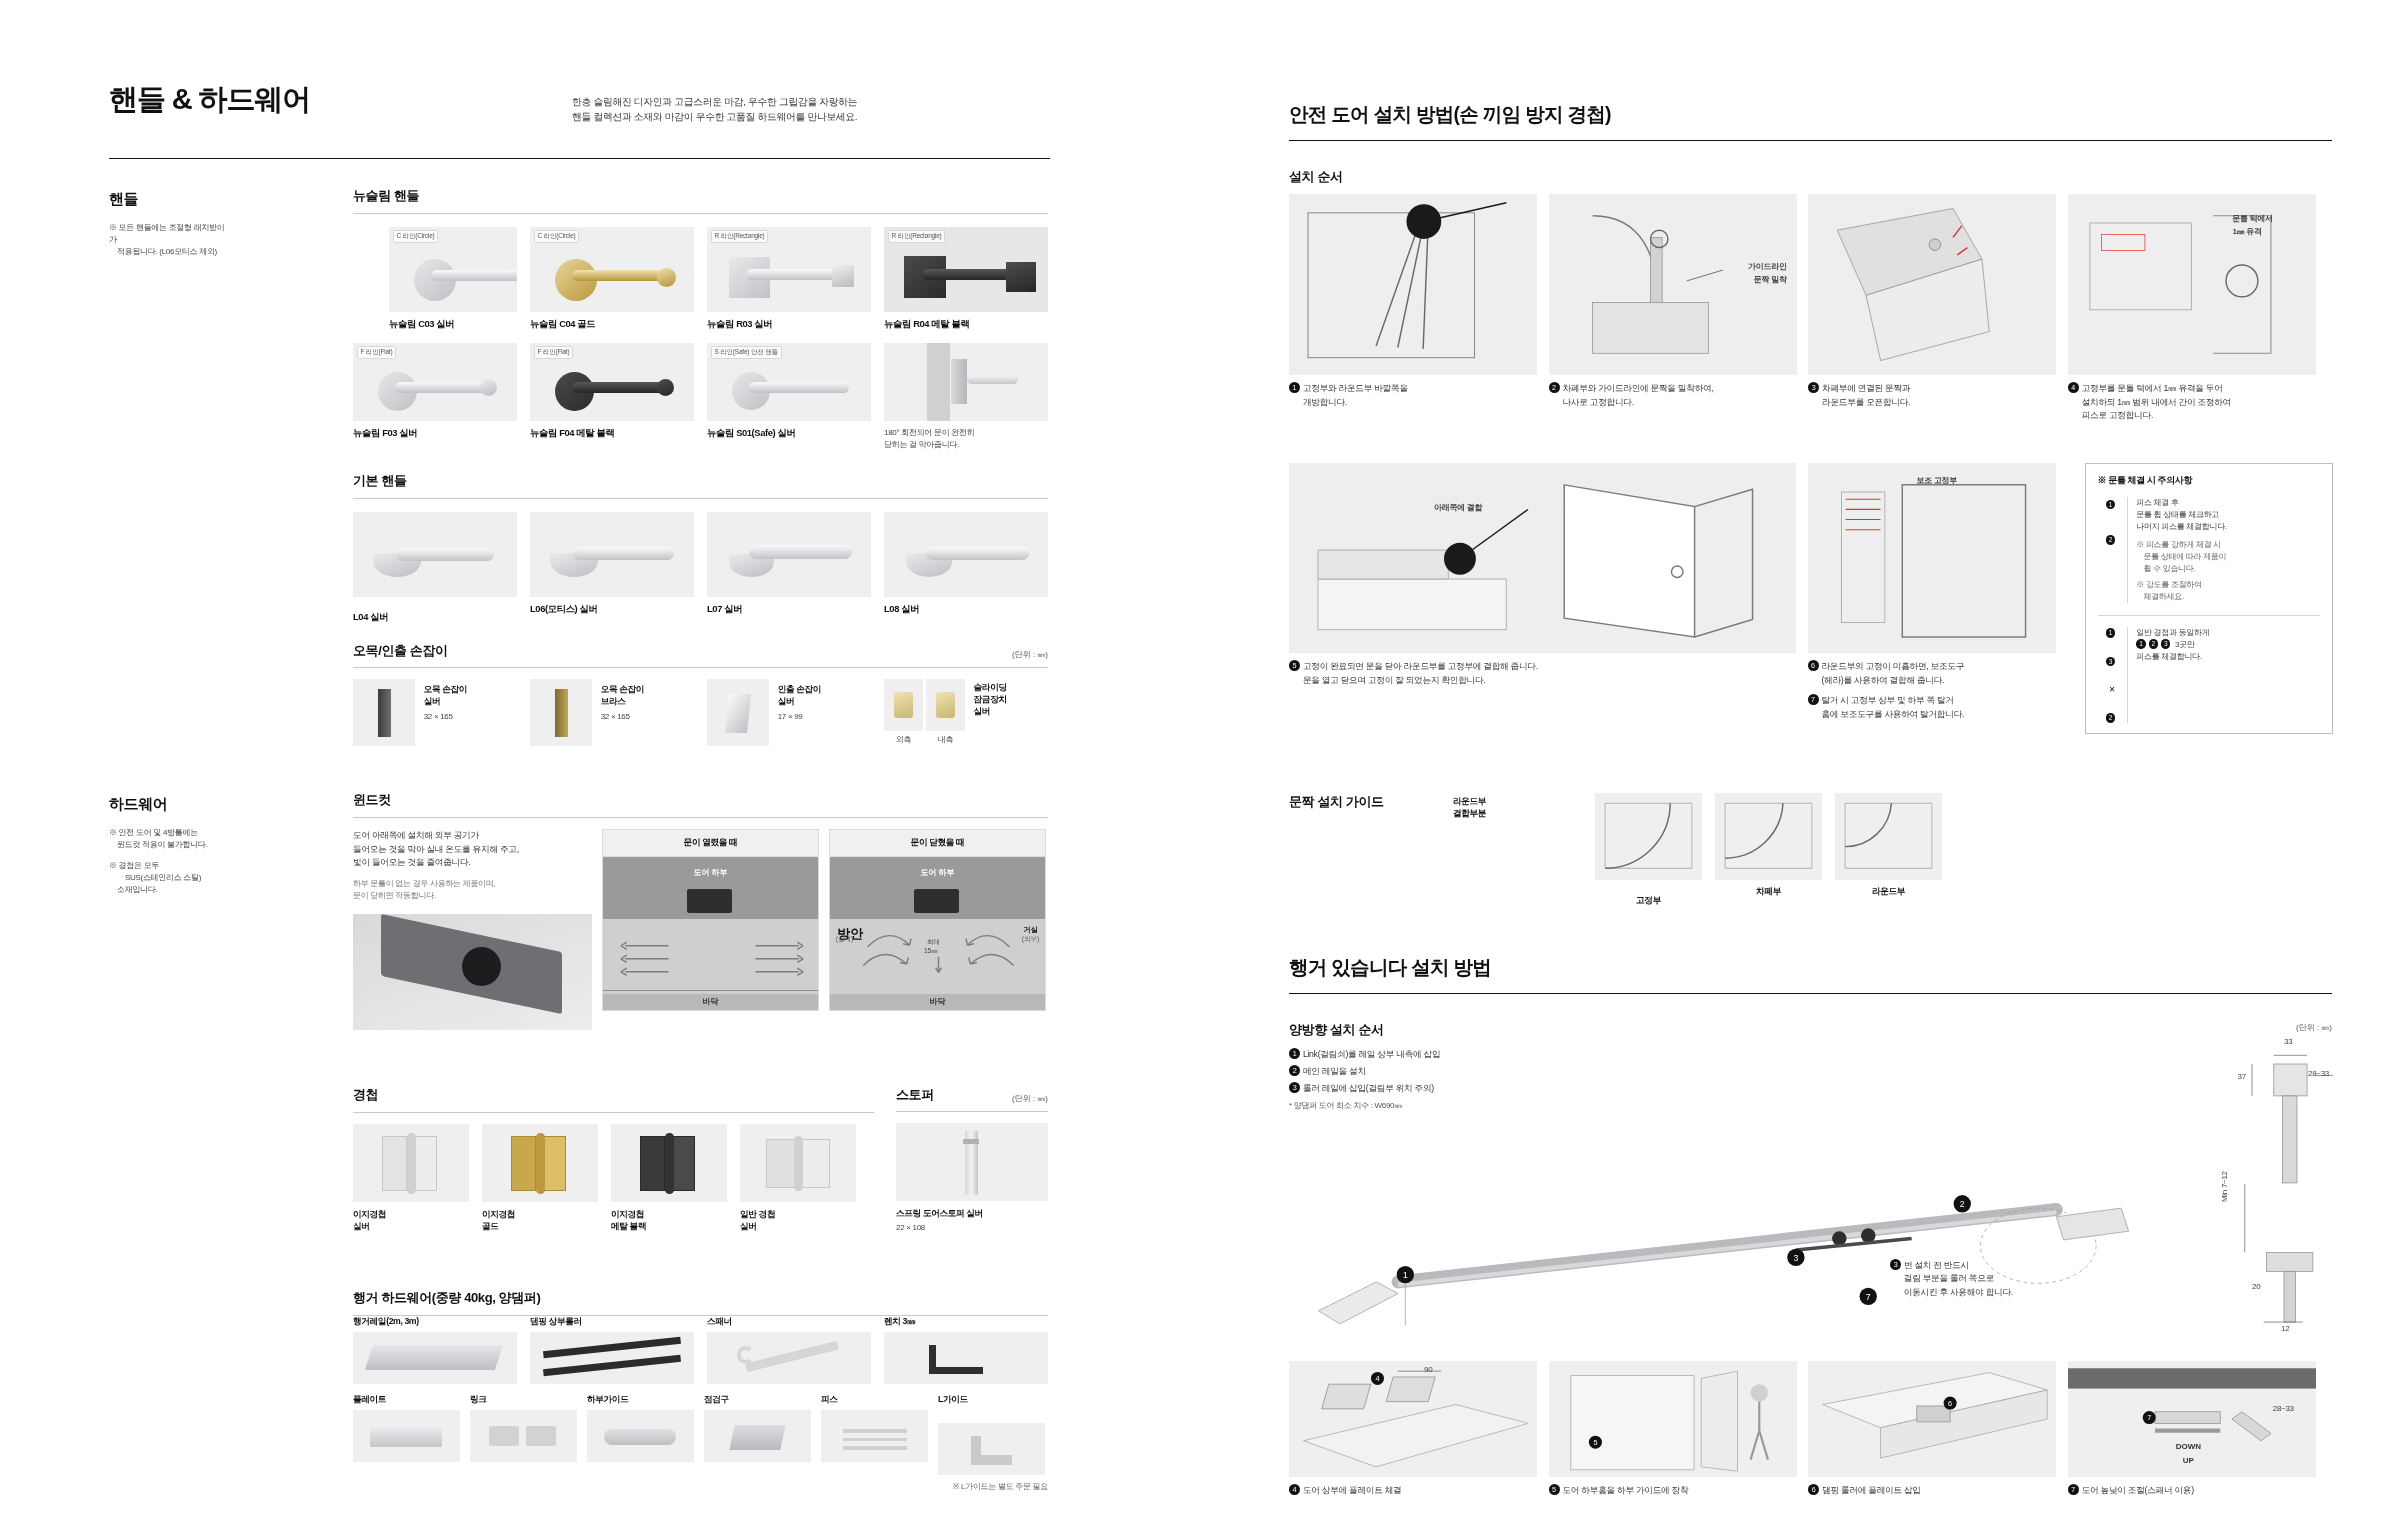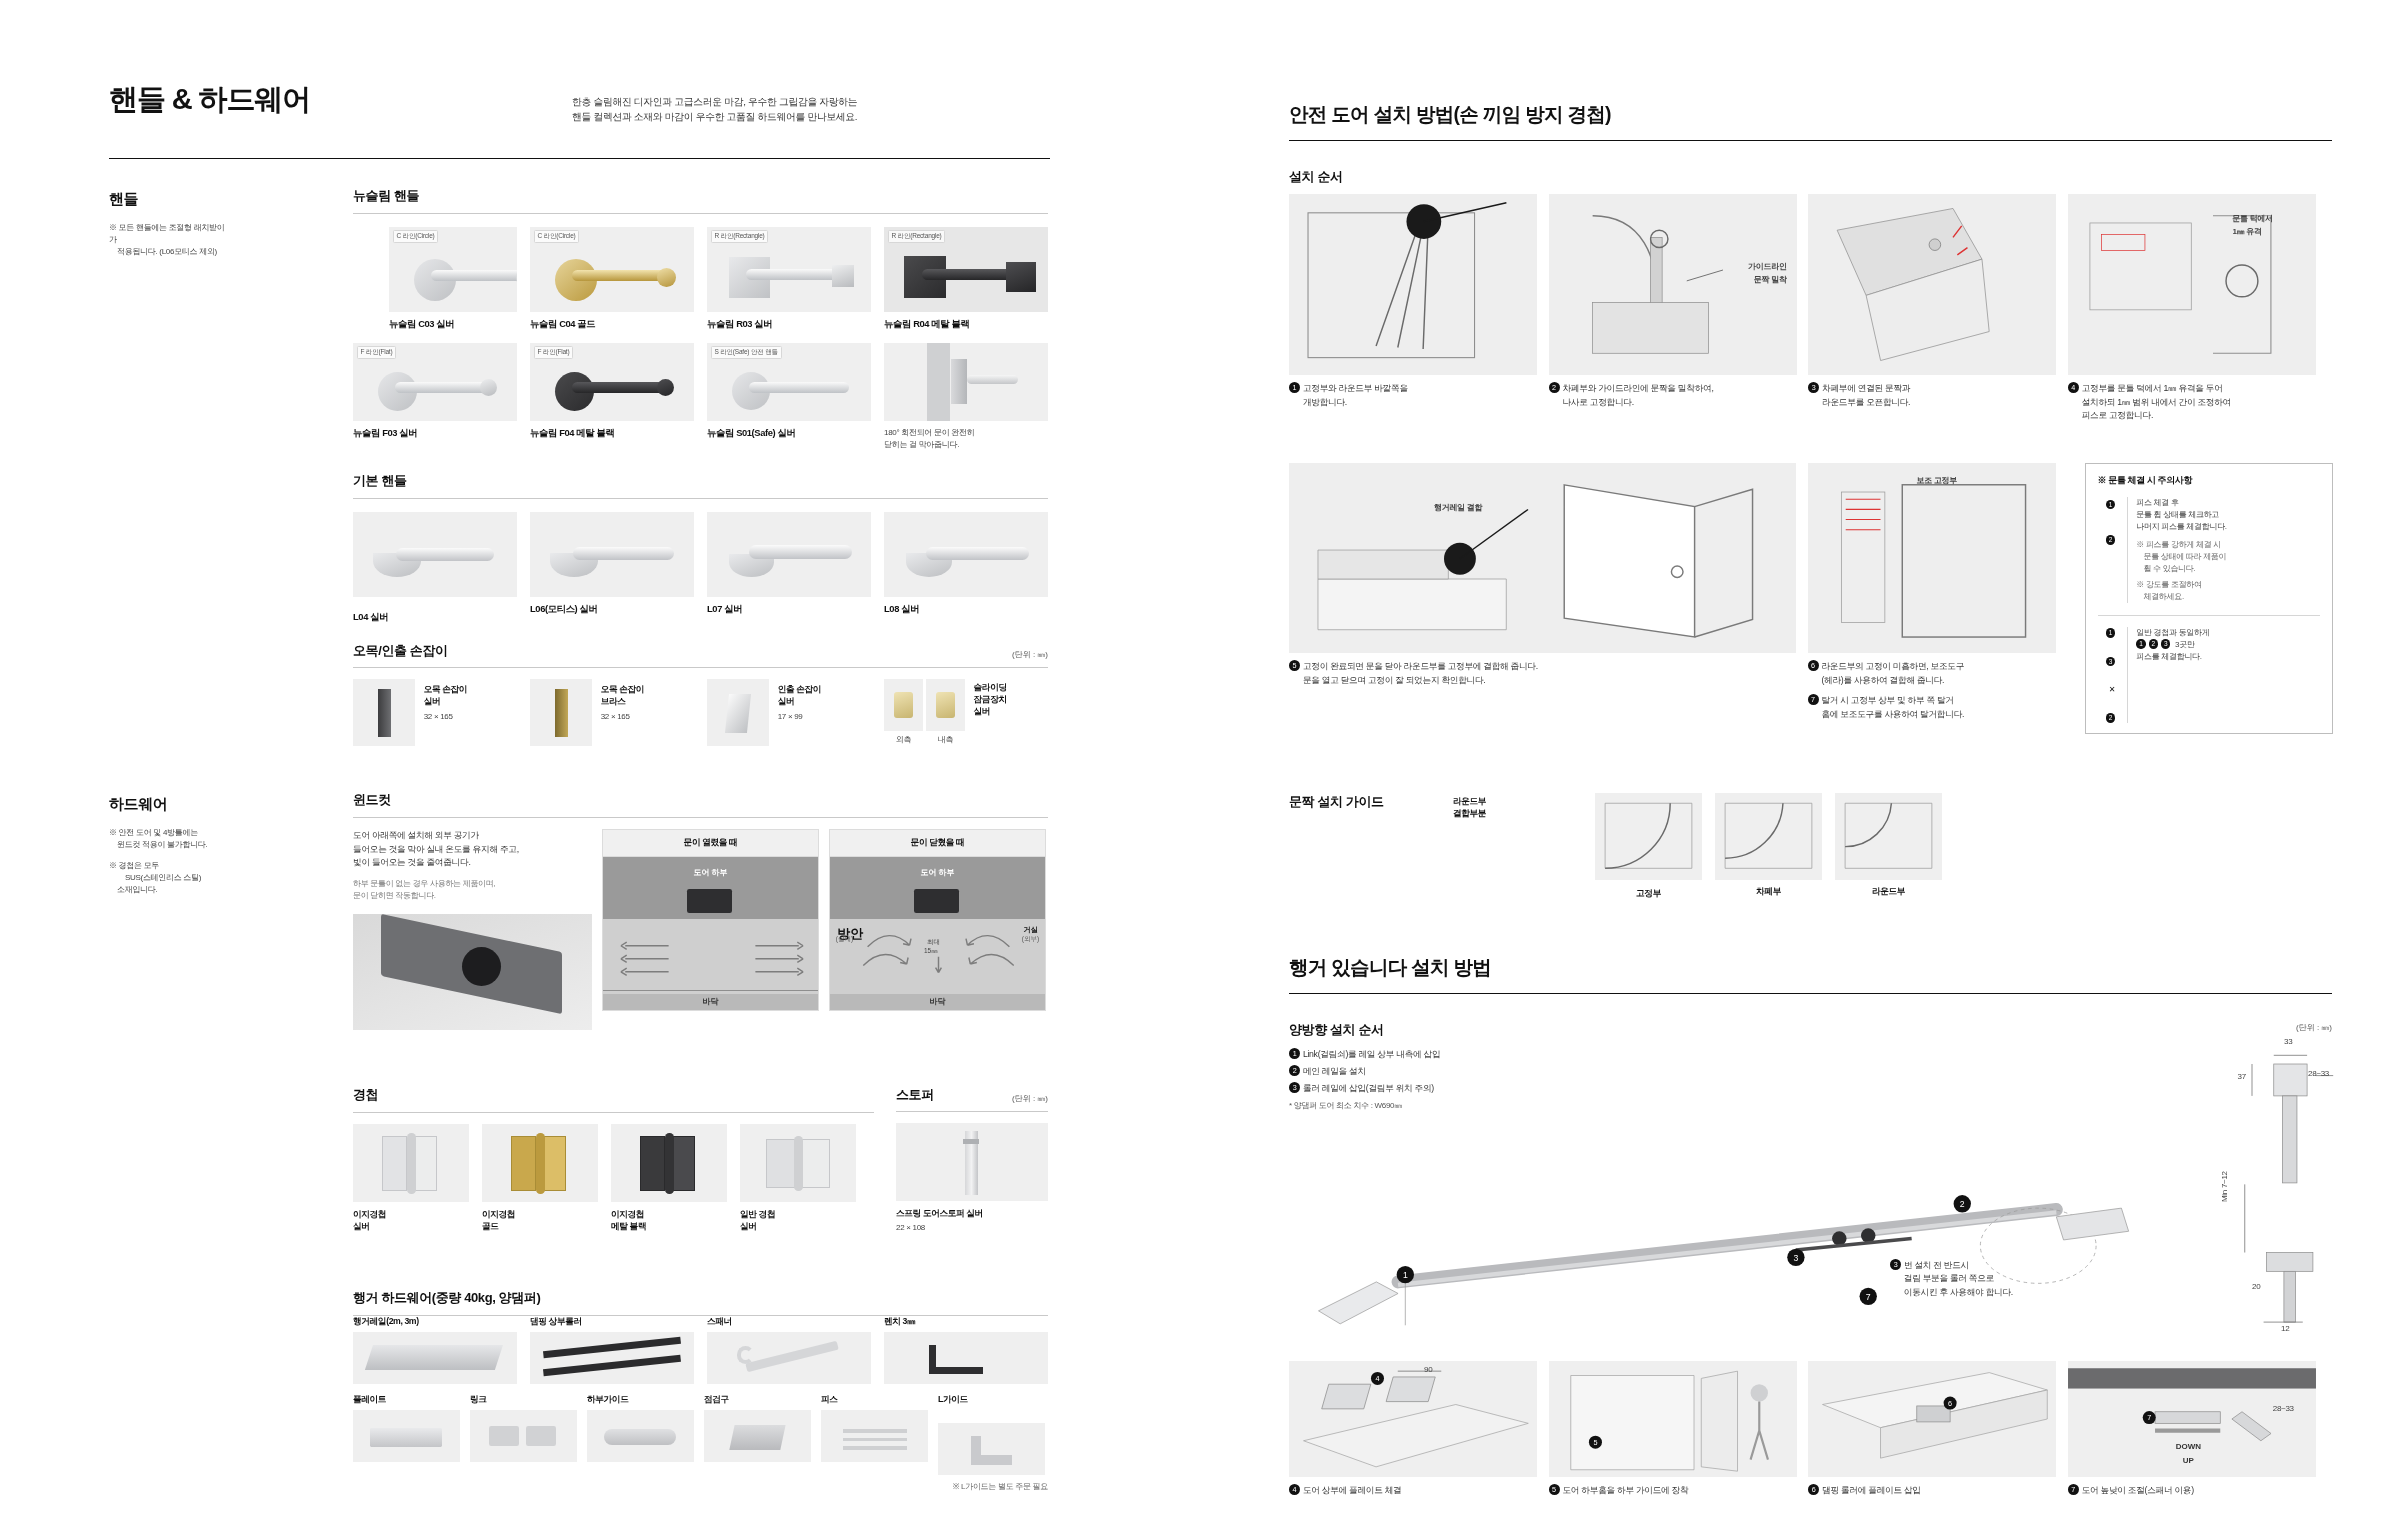--- a/index.html
+++ b/index.html
@@ -532,21 +532,21 @@
         <div class="illus" style="height:190px; background:#eeeeee;">
           <svg width="507" height="190" viewBox="0 0 700 262">
             <path d="M40 160 H300 V230 H40 Z" fill="#f4f4f4" stroke="#9a9a9a"></path>
             <path d="M40 120 H220 V160 H40 Z" fill="#e6e6e6" stroke="#9a9a9a"></path>
             <circle cx="236" cy="132" r="22" fill="#1a1a1a"></circle>
             <path d="M236 132 L330 64" stroke="#1a1a1a" stroke-width="2"></path>
             <path d="M380 30 L560 60 L560 240 L380 214 Z" fill="#fff" stroke="#7a7a7a" stroke-width="2"></path>
             <path d="M560 60 L640 36 L640 216 L560 240" fill="none" stroke="#7a7a7a" stroke-width="2"></path>
             <circle cx="536" cy="150" r="8" fill="none" stroke="#7a7a7a" stroke-width="2"></circle>
           </svg>
-          <div class="tiny2" style="position:absolute; left:145px; top:39px; font-weight:bold;">행거레일 결합</div>
+          <div class="tiny2" style="position:absolute; left:145px; top:39px; font-weight:bold;">아래쪽에 결합</div>
         </div>
         <div style="margin-top:7.2px; display:flex;">
           <span class="num-badge">5</span>
           <span class="tiny" style="white-space:pre-line;">고정이 완료되면 문을 닫아 라운드부를 고정부에 결합해 줍니다.
 문을 열고 닫으며 고정이 잘 되었는지 확인합니다.</span>
         </div>
       </div>
 
       <div style="width:248px;">
         <div class="illus" style="height:190px; background:#eeeeee;">
@@ -617,21 +617,21 @@
           <div class="cap-sm">결합부분</div>
         </div>
         <div style="display:flex; gap:13px;">
           <div>
             <div class="illus" style="width:107px; height:87px; background:#efefef;">
               <svg width="107" height="87" viewBox="0 0 148 120">
                 <path d="M14 14 H134 V104 H14 Z" fill="none" stroke="#9a9a9a"></path>
                 <path d="M14 104 A90 90 0 0 0 104 14" fill="none" stroke="#6a6a6a" stroke-width="2"></path>
               </svg>
             </div>
-            <div class="cap-sm" style="text-align:center; margin-top:8px;">고정부</div>
+            <div class="cap-sm" style="text-align:center; margin-top:15px;">고정부</div>
           </div>
           <div>
             <div class="illus" style="width:107px; height:87px; background:#efefef;">
               <svg width="107" height="87" viewBox="0 0 148 120">
                 <path d="M14 14 H134 V104 H14 Z" fill="none" stroke="#9a9a9a"></path>
                 <path d="M14 90 A80 80 0 0 0 94 14" fill="none" stroke="#6a6a6a" stroke-width="2"></path>
               </svg>
             </div>
             <div class="cap-sm" style="text-align:center; margin-top:5.8px;">차폐부</div>
           </div>

